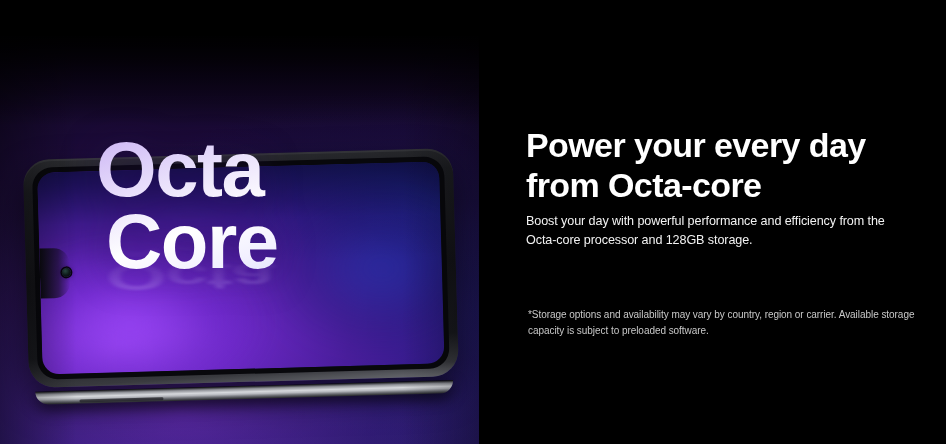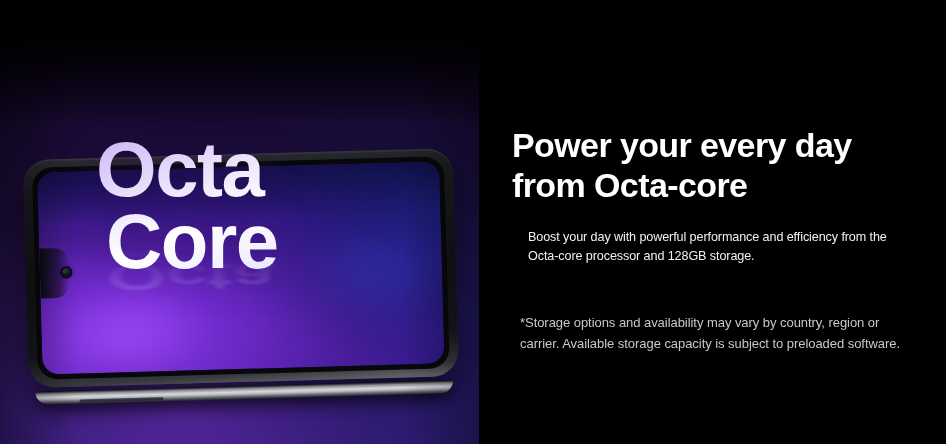--- a/index.html
+++ b/index.html
@@ -203,21 +203,21 @@
     transform-origin: top left;
     -webkit-mask-image: linear-gradient(180deg, rgba(0,0,0,0.85) 0%, rgba(0,0,0,0.18) 48%, rgba(0,0,0,0) 78%);
     mask-image: linear-gradient(180deg, rgba(0,0,0,0.85) 0%, rgba(0,0,0,0.18) 48%, rgba(0,0,0,0) 78%);
     filter: blur(2.6px);
     pointer-events: none;
   }
 
   
   .copy-col {
     position: absolute;
-    left: 512px;
+    left: 526px;
     top: 0;
     width: 400px;
     height: 444px;
   }
   .headline {
     position: absolute;
     top: 126px;
     left: 0;
     width: 392px;
     margin: 0;
@@ -227,38 +227,38 @@
     font-size: 34px;
     line-height: 1.17;
     letter-spacing: -0.6px;
   }
   .headline .hl-line { display: block; }
   .body-copy {
     position: absolute;
     top: 212px;
     left: 0;
     width: 380px;
-    margin: 16px;
+    margin: 0;
     color: #f2f2f2;
     font-family: "Liberation Sans", sans-serif;
     font-weight: 400;
     font-size: 12.6px;
     line-height: 1.48;
     letter-spacing: -0.1px;
   }
   .disclaimer {
     position: absolute;
     top: 305px;
     left: 0;
     width: 392px;
-    margin: 8px;
+    margin: 2px;
     color: #c8c8c8;
     font-family: "Liberation Sans", sans-serif;
     font-weight: 400;
-    font-size: 13px;
+    font-size: 10px;
     line-height: 1.6;
     letter-spacing: -0.05px;
   }
 </style>
 </head>
 <body>
 
 <div class="banner">
 
   <div class="visual-panel">

